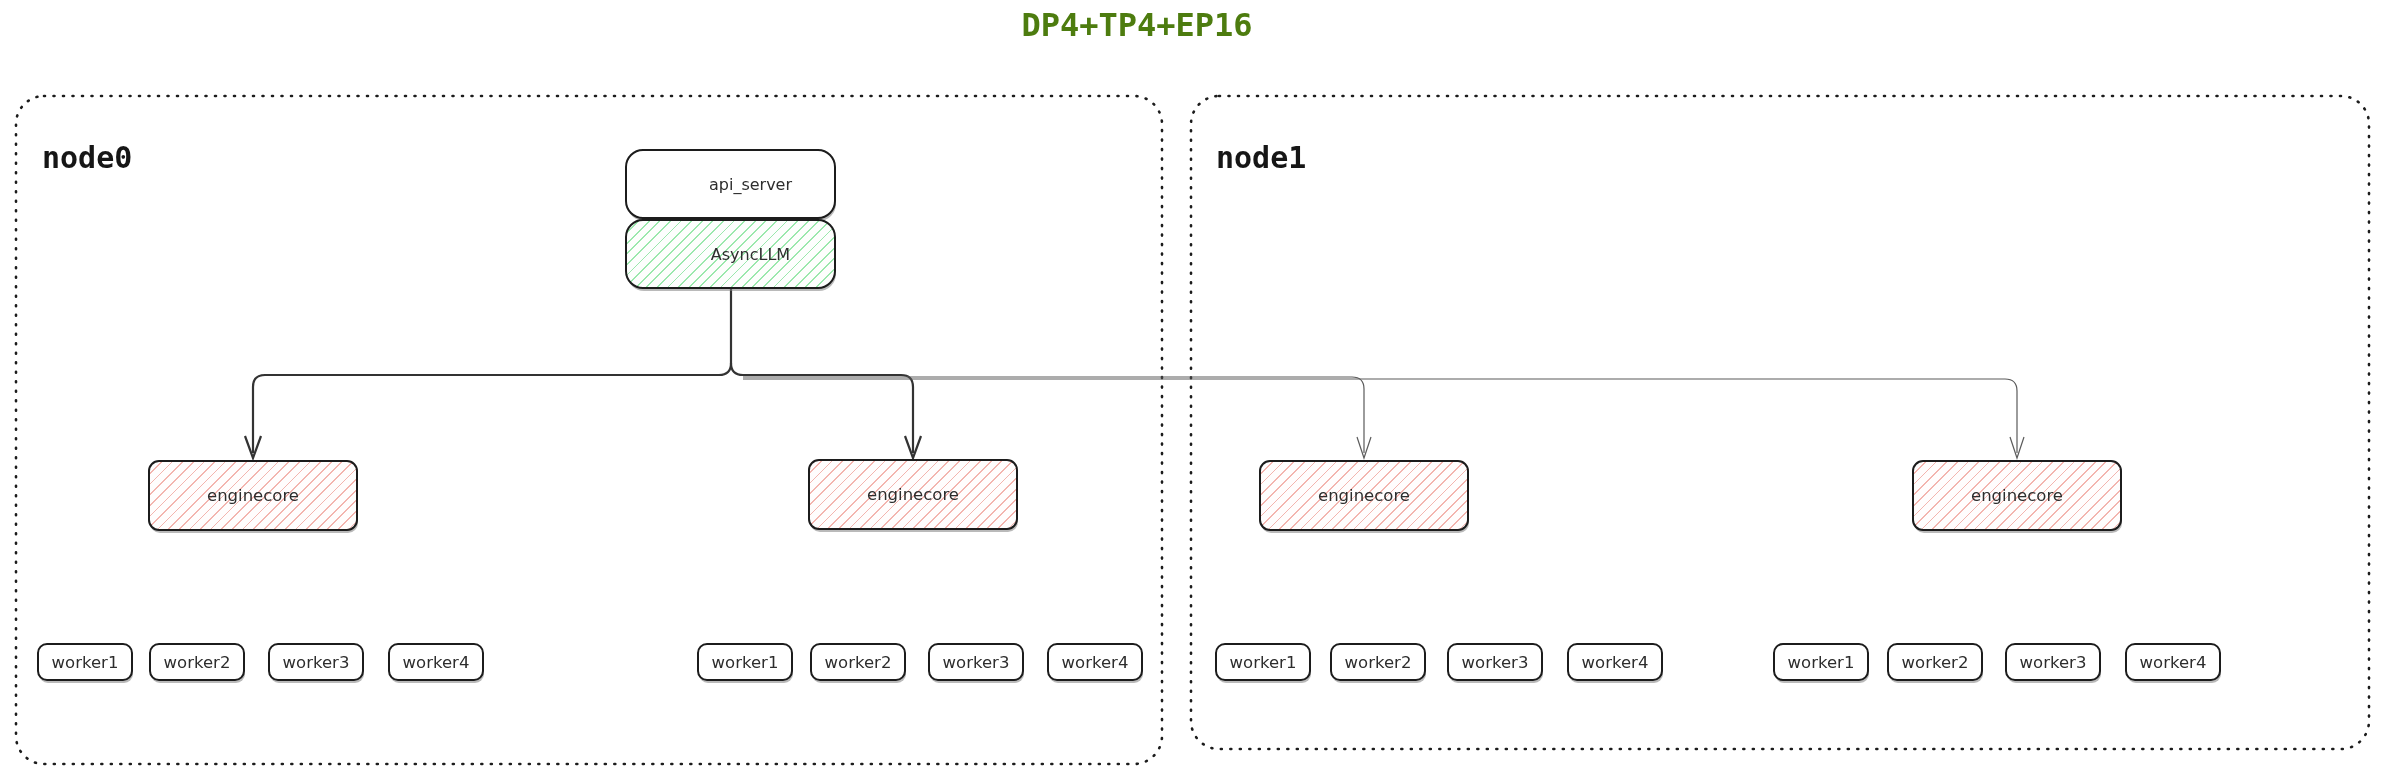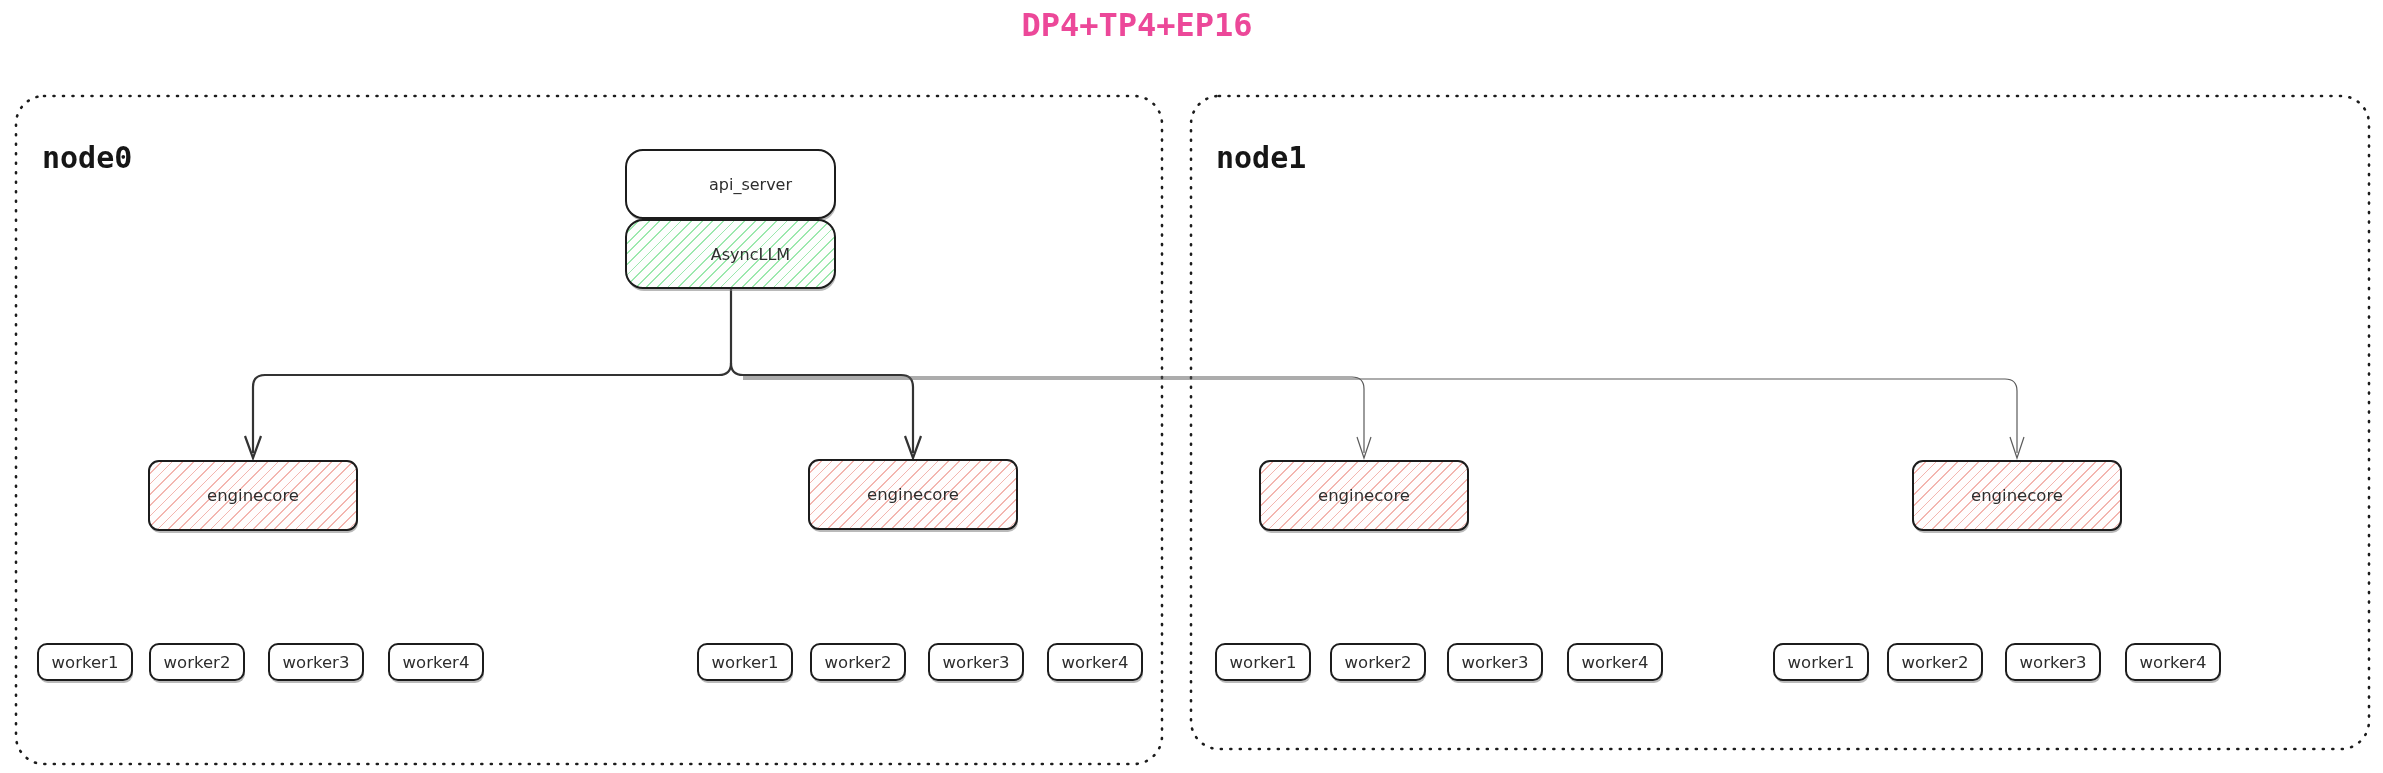--- a/index.html
+++ b/index.html
@@ -8,21 +8,21 @@
     width:2383px;height:773px;
     background:#ffffff;
     font-family:"DejaVu Sans","Liberation Sans",sans-serif;
     overflow:hidden;
   }
   #wires{position:absolute;left:0;top:0;width:2383px;height:773px;}
   .diagram-title{
     position:absolute;left:1016px;top:6px;width:242px;
     text-align:center;
     font-family:"DejaVu Sans Mono","Liberation Mono",monospace;
-    font-weight:700;font-size:32px;color:#ec4899;
+    font-weight:700;font-size:32px;color:#4d7c0f;
     letter-spacing:0px;white-space:nowrap;
   }
   .node-label{
     position:absolute;
     font-family:"DejaVu Sans Mono","Liberation Mono",monospace;
     font-weight:700;font-size:30px;color:#161616;
     white-space:nowrap;
     margin-top:20px;
   }
   .box{

